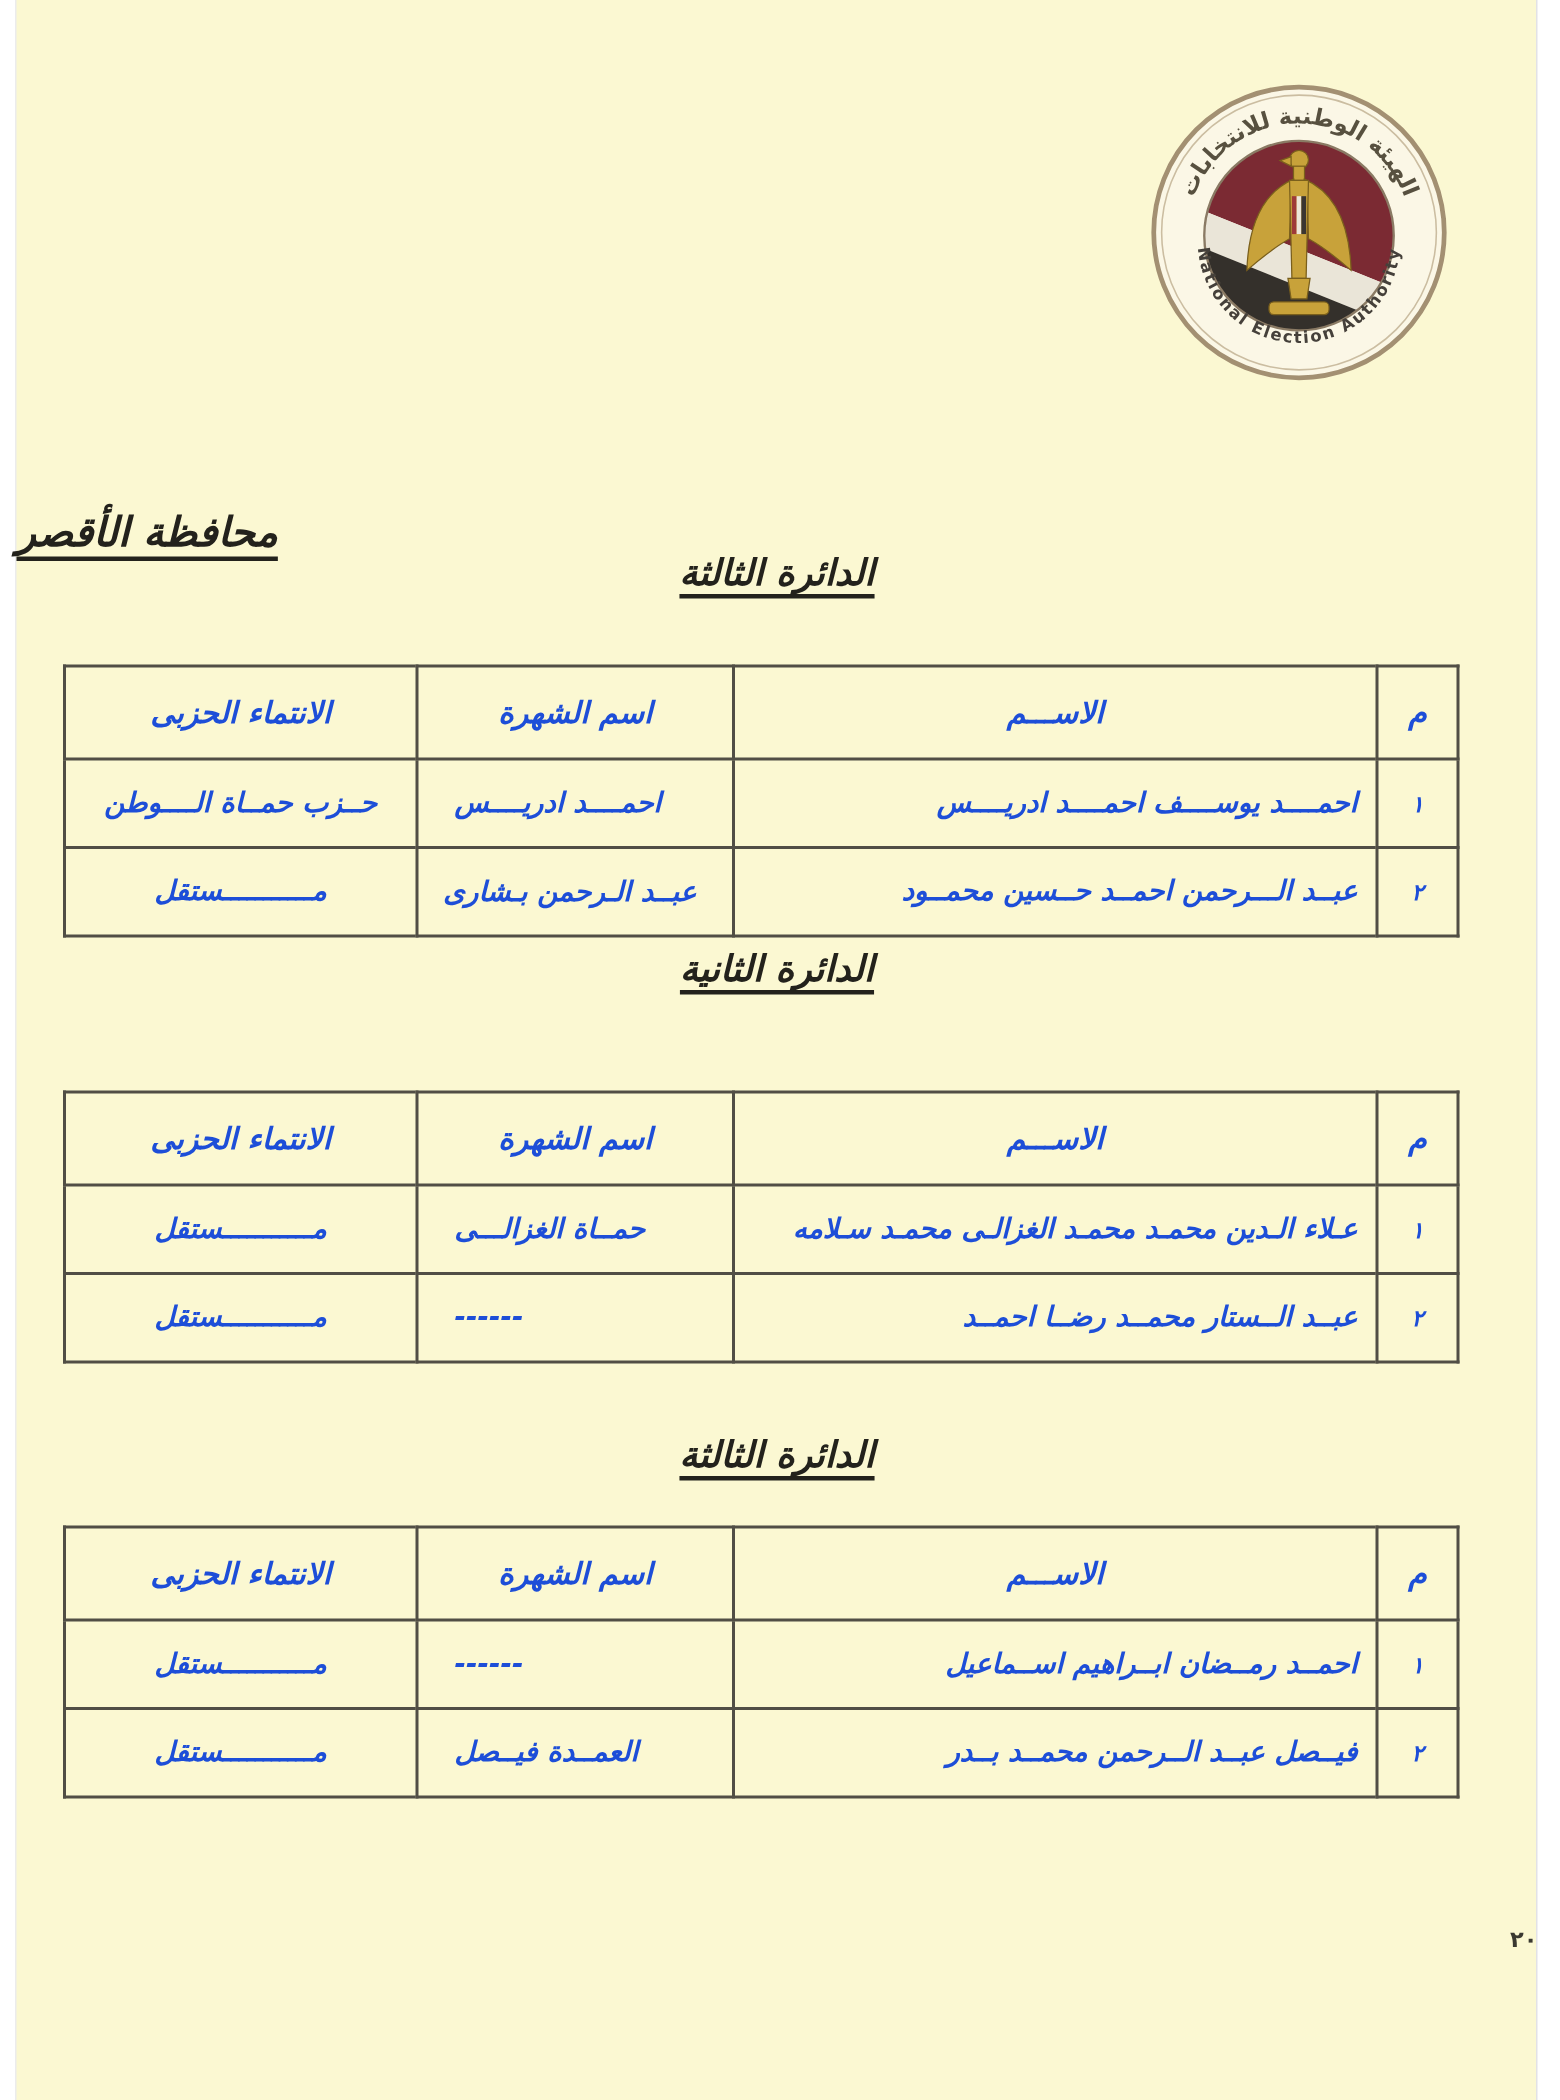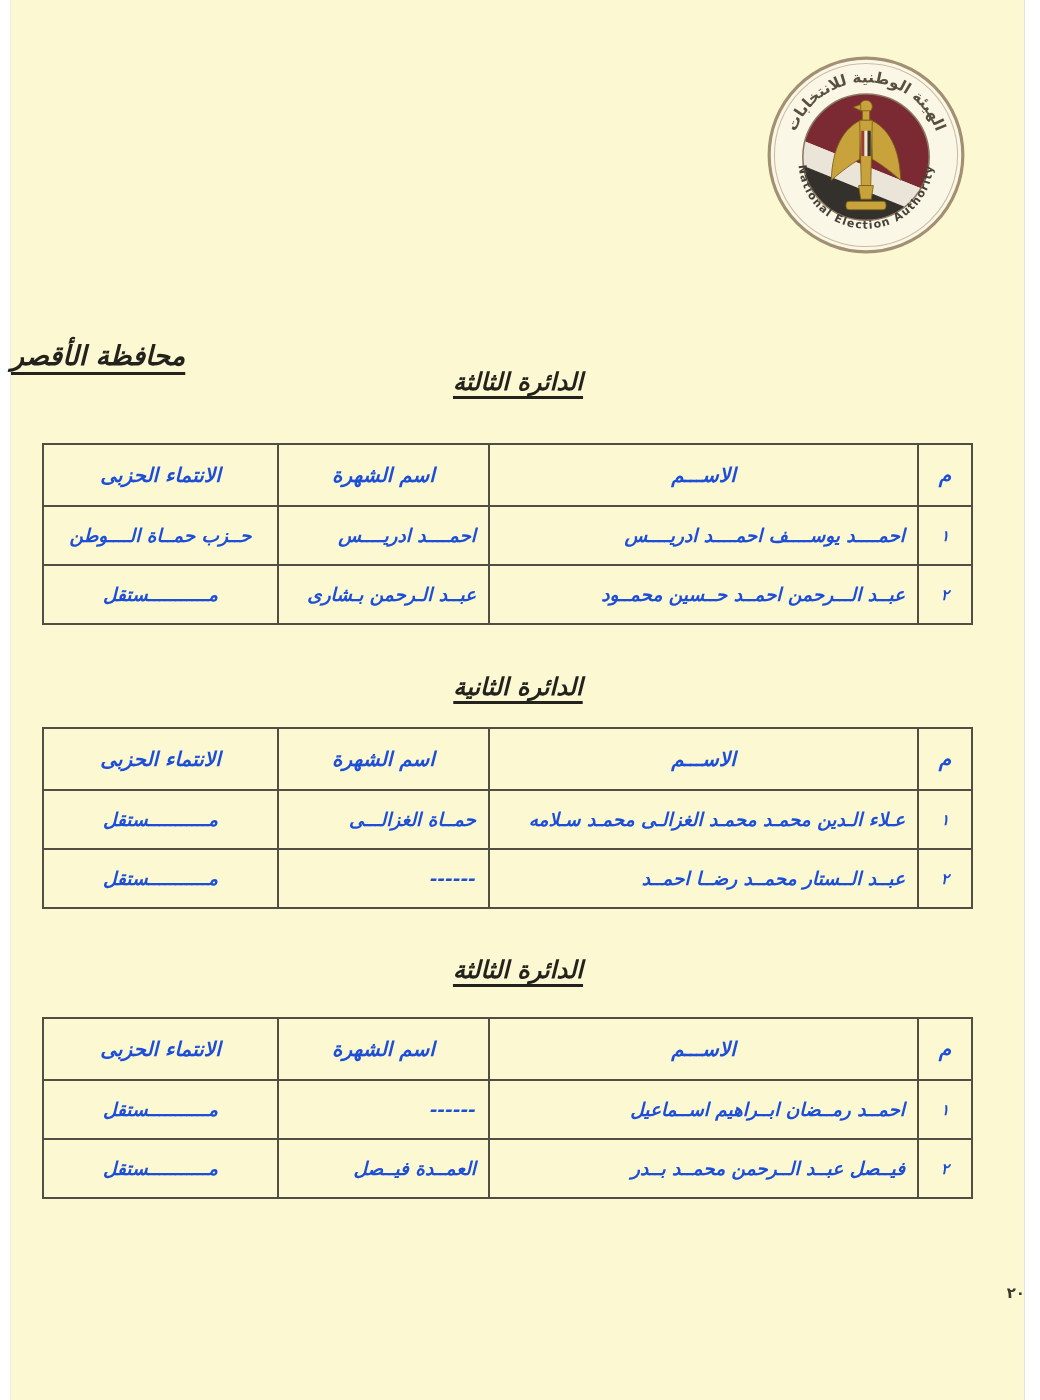--- a/index.html
+++ b/index.html
@@ -23,21 +23,21 @@
   
   .logo{position:absolute;left:755px;top:55px;width:200px;height:200px;}
   
   .main-title-wrap{position:absolute;top:312px;left:0;width:100%;text-align:left;margin-top:28px;}
   .main-title{
     display:inline-block;font-size:27px;font-weight:bold;font-style:italic;
     color:#23221c;text-decoration:underline;text-underline-offset:7px;
     text-decoration-thickness:2.5px;letter-spacing:1px;
   }
   .district-title-wrap{position:absolute;left:0;width:100%;text-align:center;}
-  .dt1{top:368px;} .dt2{top:673px;} .dt3{top:956px;}
+  .dt1{top:368px;} .dt2{top:632px;} .dt3{top:956px;}
   .district-title{
     display:inline-block;font-size:24px;font-weight:bold;font-style:italic;
     color:#23221c;text-decoration:underline;text-underline-offset:6px;
     text-decoration-thickness:2.5px;letter-spacing:1px;
   }
   
   .tbl-wrap{position:absolute;right:52px;width:915px;direction:rtl;}
   .t1{top:443px;} .t2{top:727px;} .t3{top:1017px;}
   table{
     border-collapse:collapse;width:915px;table-layout:fixed;direction:rtl;
@@ -48,21 +48,21 @@
     overflow:hidden;white-space:nowrap;
   }
   th{height:58px;font-size:20px;text-align:center;}
   td{height:55px;font-size:18.5px;}
   .c-num{width:50px;}
   .c-name{width:425px;}
   .c-alias{width:207px;border-radius:11px;}
   .c-party{width:231px;}
   td.c-num{text-align:center;font-size:15px;}
   td.c-name{text-align:right;padding-right:12px;}
-  td.c-alias{text-align:right;padding:0 12px;}
+  td.c-alias{text-align:left;padding:0 24px;}
   td.c-party{text-align:center;padding:0 10px;}
   
   .page-num{
     position:absolute;top:1284px;left:0;width:100%;
     font-size:15px;font-weight:bold;color:#3a3930;
   }
 </style>
 </head>
 <body>
 

